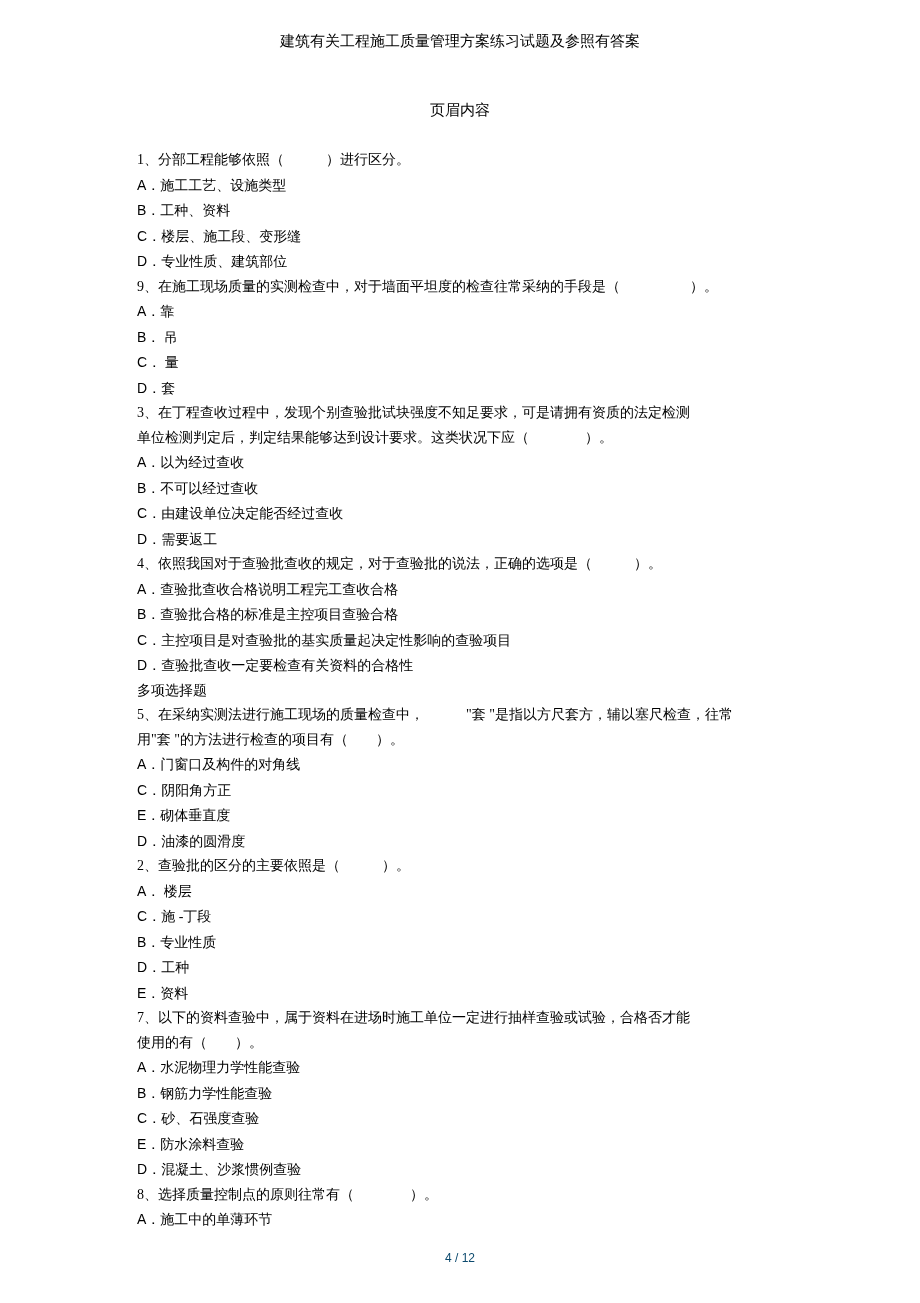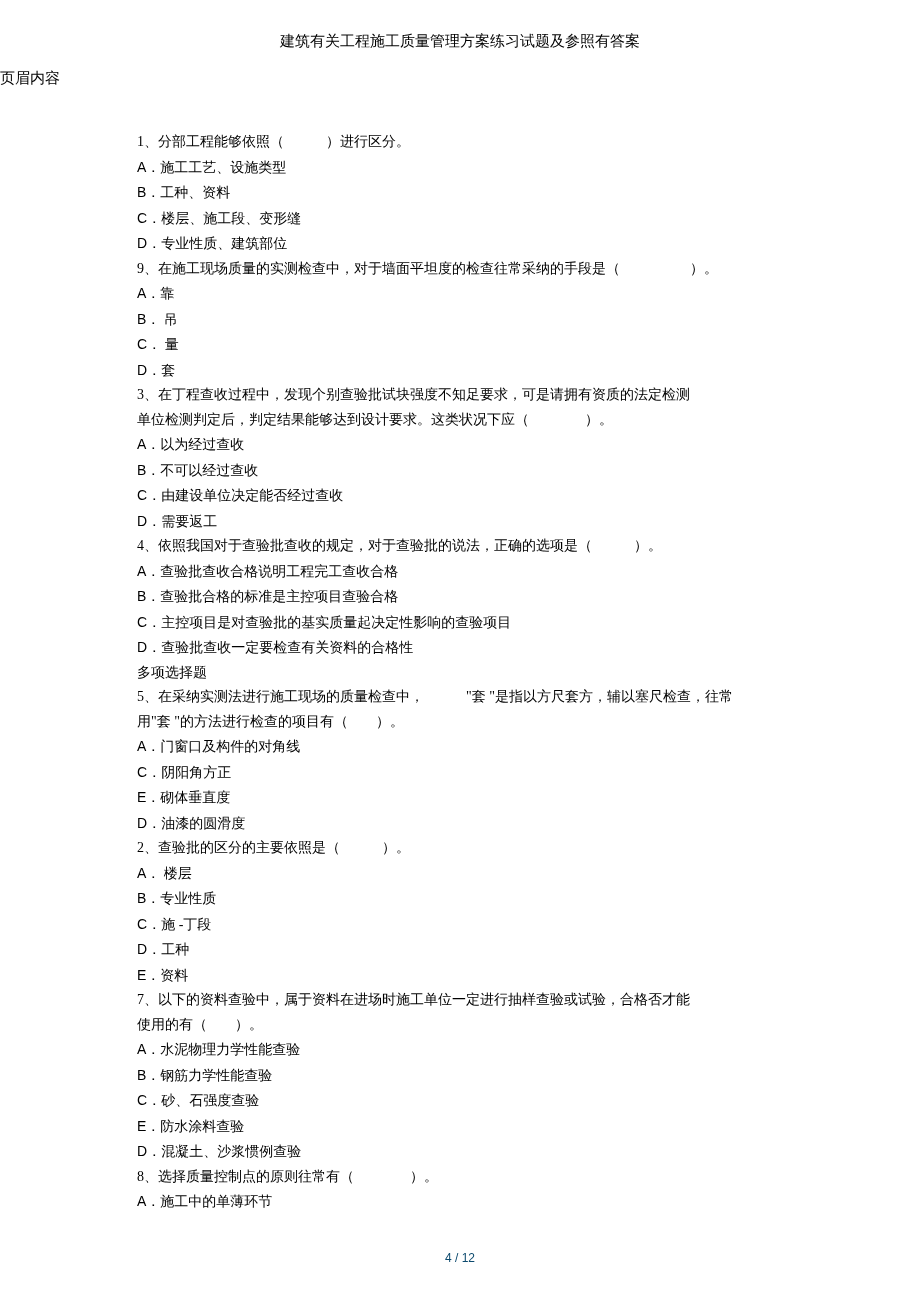--- a/index.html
+++ b/index.html
@@ -16,28 +16,29 @@
       color: #000000;
       position: relative;
     }
     .page-title {
       text-align: center;
       font-size: 15px;
       padding-top: 32px;
       font-family: "SimSun", "宋体", serif;
     }
     .header-label {
+      text-align: center;
       font-size: 15px;
-      margin-top: 18px;
+      margin-top: 50px;
       font-family: "SimSun", "宋体", serif;
     }
     .content {
       margin-left: 137px;
       margin-right: 100px;
-      margin-top: 42px;
+      margin-top: 28px;
     }
     .line {
       line-height: 24.5px;
       font-size: 14px;
       white-space: pre-wrap;
       font-family: "SimSun", "宋体", serif;
     }
     .sans {
       font-family: "Microsoft YaHei", Arial, sans-serif;
     }
@@ -82,22 +83,22 @@
   <div class="line"><span class="sans">D</span><span>．查验批查收一定要检查有关资料的合格性</span></div>
   <div class="line">多项选择题</div>
   <div class="line">5、在采纳实测法进行施工现场的质量检查中，　　　"套 "是指以方尺套方，辅以塞尺检查，往常</div>
   <div class="line">用"套 "的方法进行检查的项目有（　　）。</div>
   <div class="line"><span class="sans">A</span><span>．门窗口及构件的对角线</span></div>
   <div class="line"><span class="sans">C</span><span>．阴阳角方正</span></div>
   <div class="line"><span class="sans">E</span><span>．砌体垂直度</span></div>
   <div class="line"><span class="sans">D</span><span>．油漆的圆滑度</span></div>
   <div class="line">2、查验批的区分的主要依照是（　　　）。</div>
   <div class="line"><span class="sans">A</span><span>． 楼层</span></div>
+  <div class="line"><span class="sans">C</span><span>．施 -丁段</span></div>
   <div class="line"><span class="sans">B</span><span>．专业性质</span></div>
-  <div class="line"><span class="sans">C</span><span>．施 -丁段</span></div>
   <div class="line"><span class="sans">D</span><span>．工种</span></div>
   <div class="line"><span class="sans">E</span><span>．资料</span></div>
   <div class="line">7、以下的资料查验中，属于资料在进场时施工单位一定进行抽样查验或试验，合格否才能</div>
   <div class="line">使用的有（　　）。</div>
   <div class="line"><span class="sans">A</span><span>．水泥物理力学性能查验</span></div>
   <div class="line"><span class="sans">B</span><span>．钢筋力学性能查验</span></div>
   <div class="line"><span class="sans">C</span><span>．砂、石强度查验</span></div>
   <div class="line"><span class="sans">E</span><span>．防水涂料查验</span></div>
   <div class="line"><span class="sans">D</span><span>．混凝土、沙浆惯例查验</span></div>
   <div class="line">8、选择质量控制点的原则往常有（　　　　）。</div>

